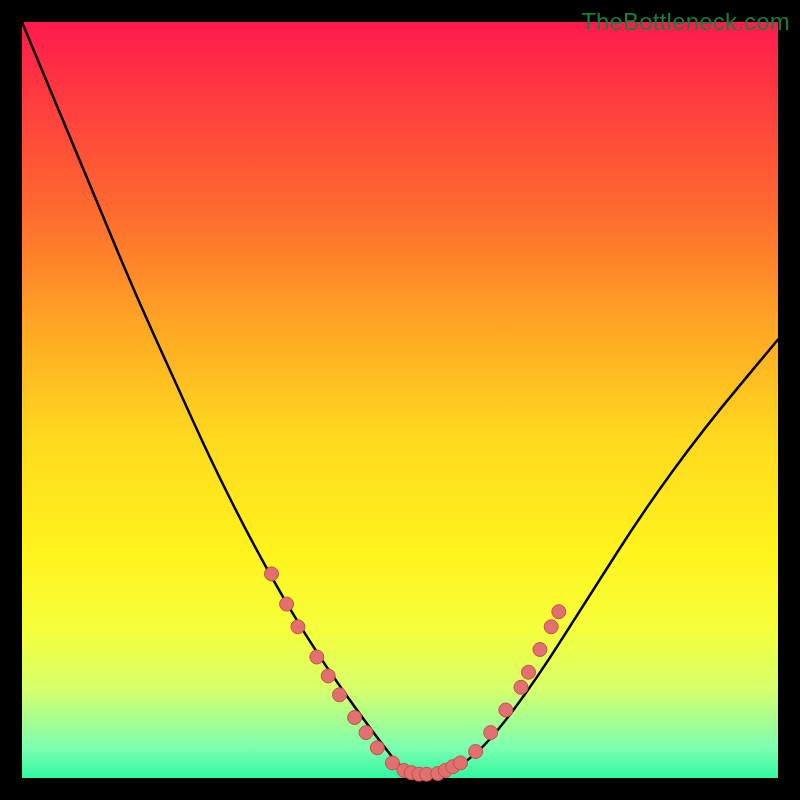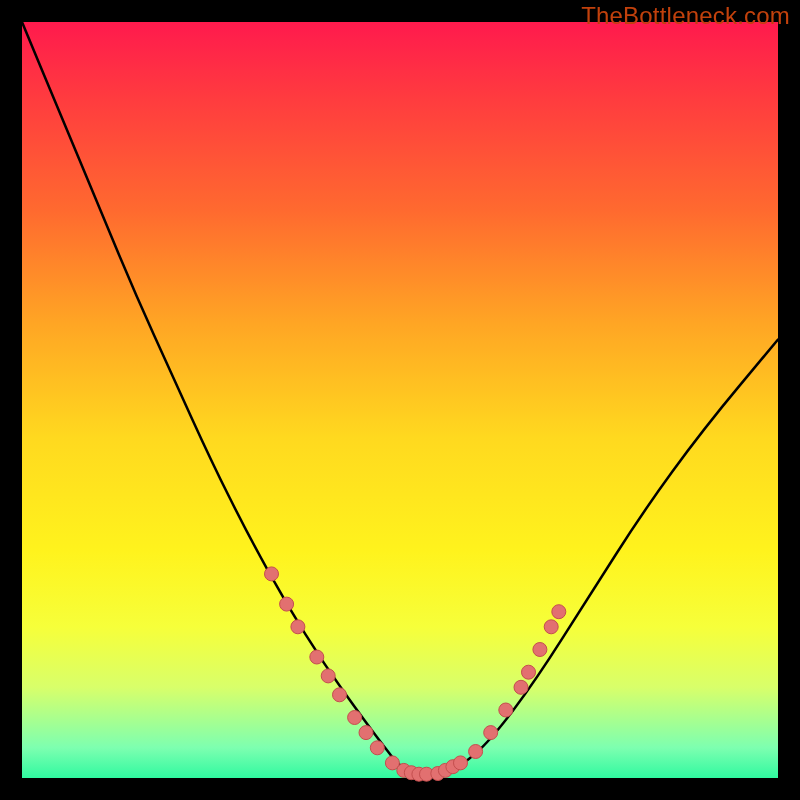--- a/index.html
+++ b/index.html
@@ -29,23 +29,23 @@
       #ffa624 40%,
       #ffd91f 55%,
       #fff31d 70%,
       #f6ff3a 80%,
       #d8ff6a 88%,
       #7dffb0 96%,
       #30f9a0 100%);
   }
   #watermark {
     position: absolute;
-    top: 2px;
+    top: 8px;
     right: 10px;
-    color: #c2410c;
+    color: #15803d;
     font-size: 24px;
     font-weight: 500;
     letter-spacing: 0.2px;
     user-select: none;
   }
   svg {
     position: absolute;
     left: 0;
     top: 0;
   }

